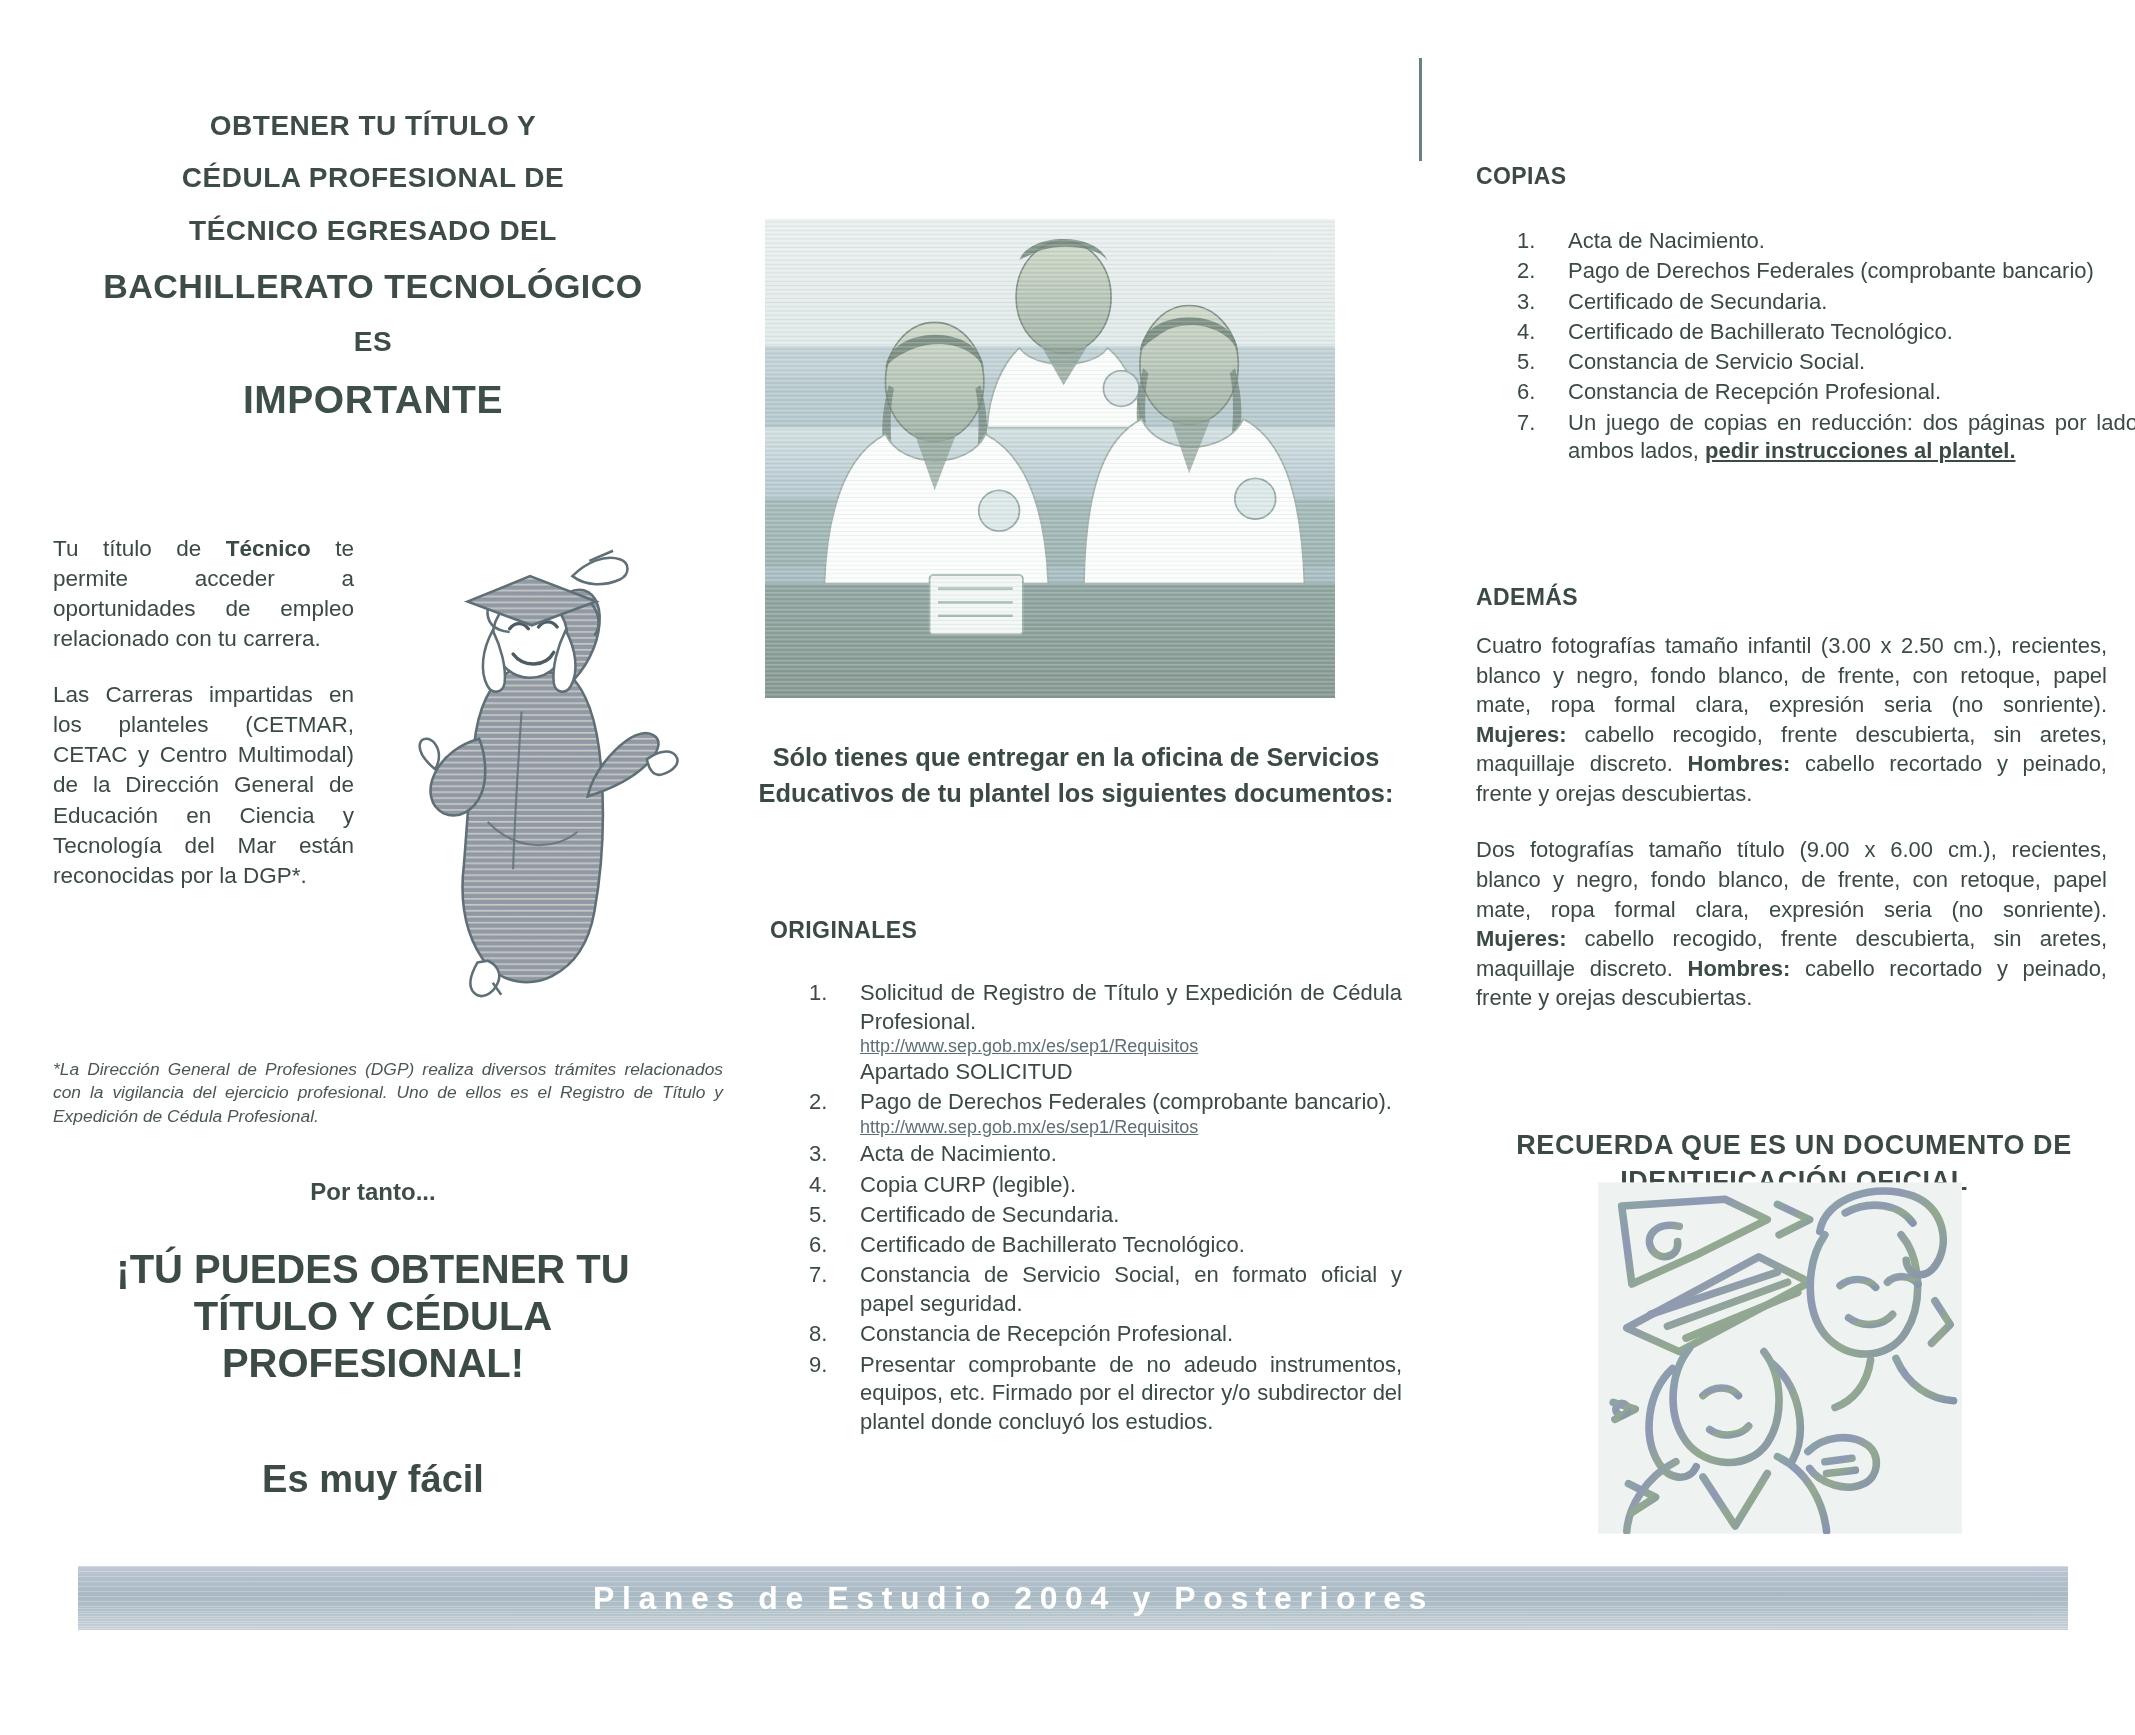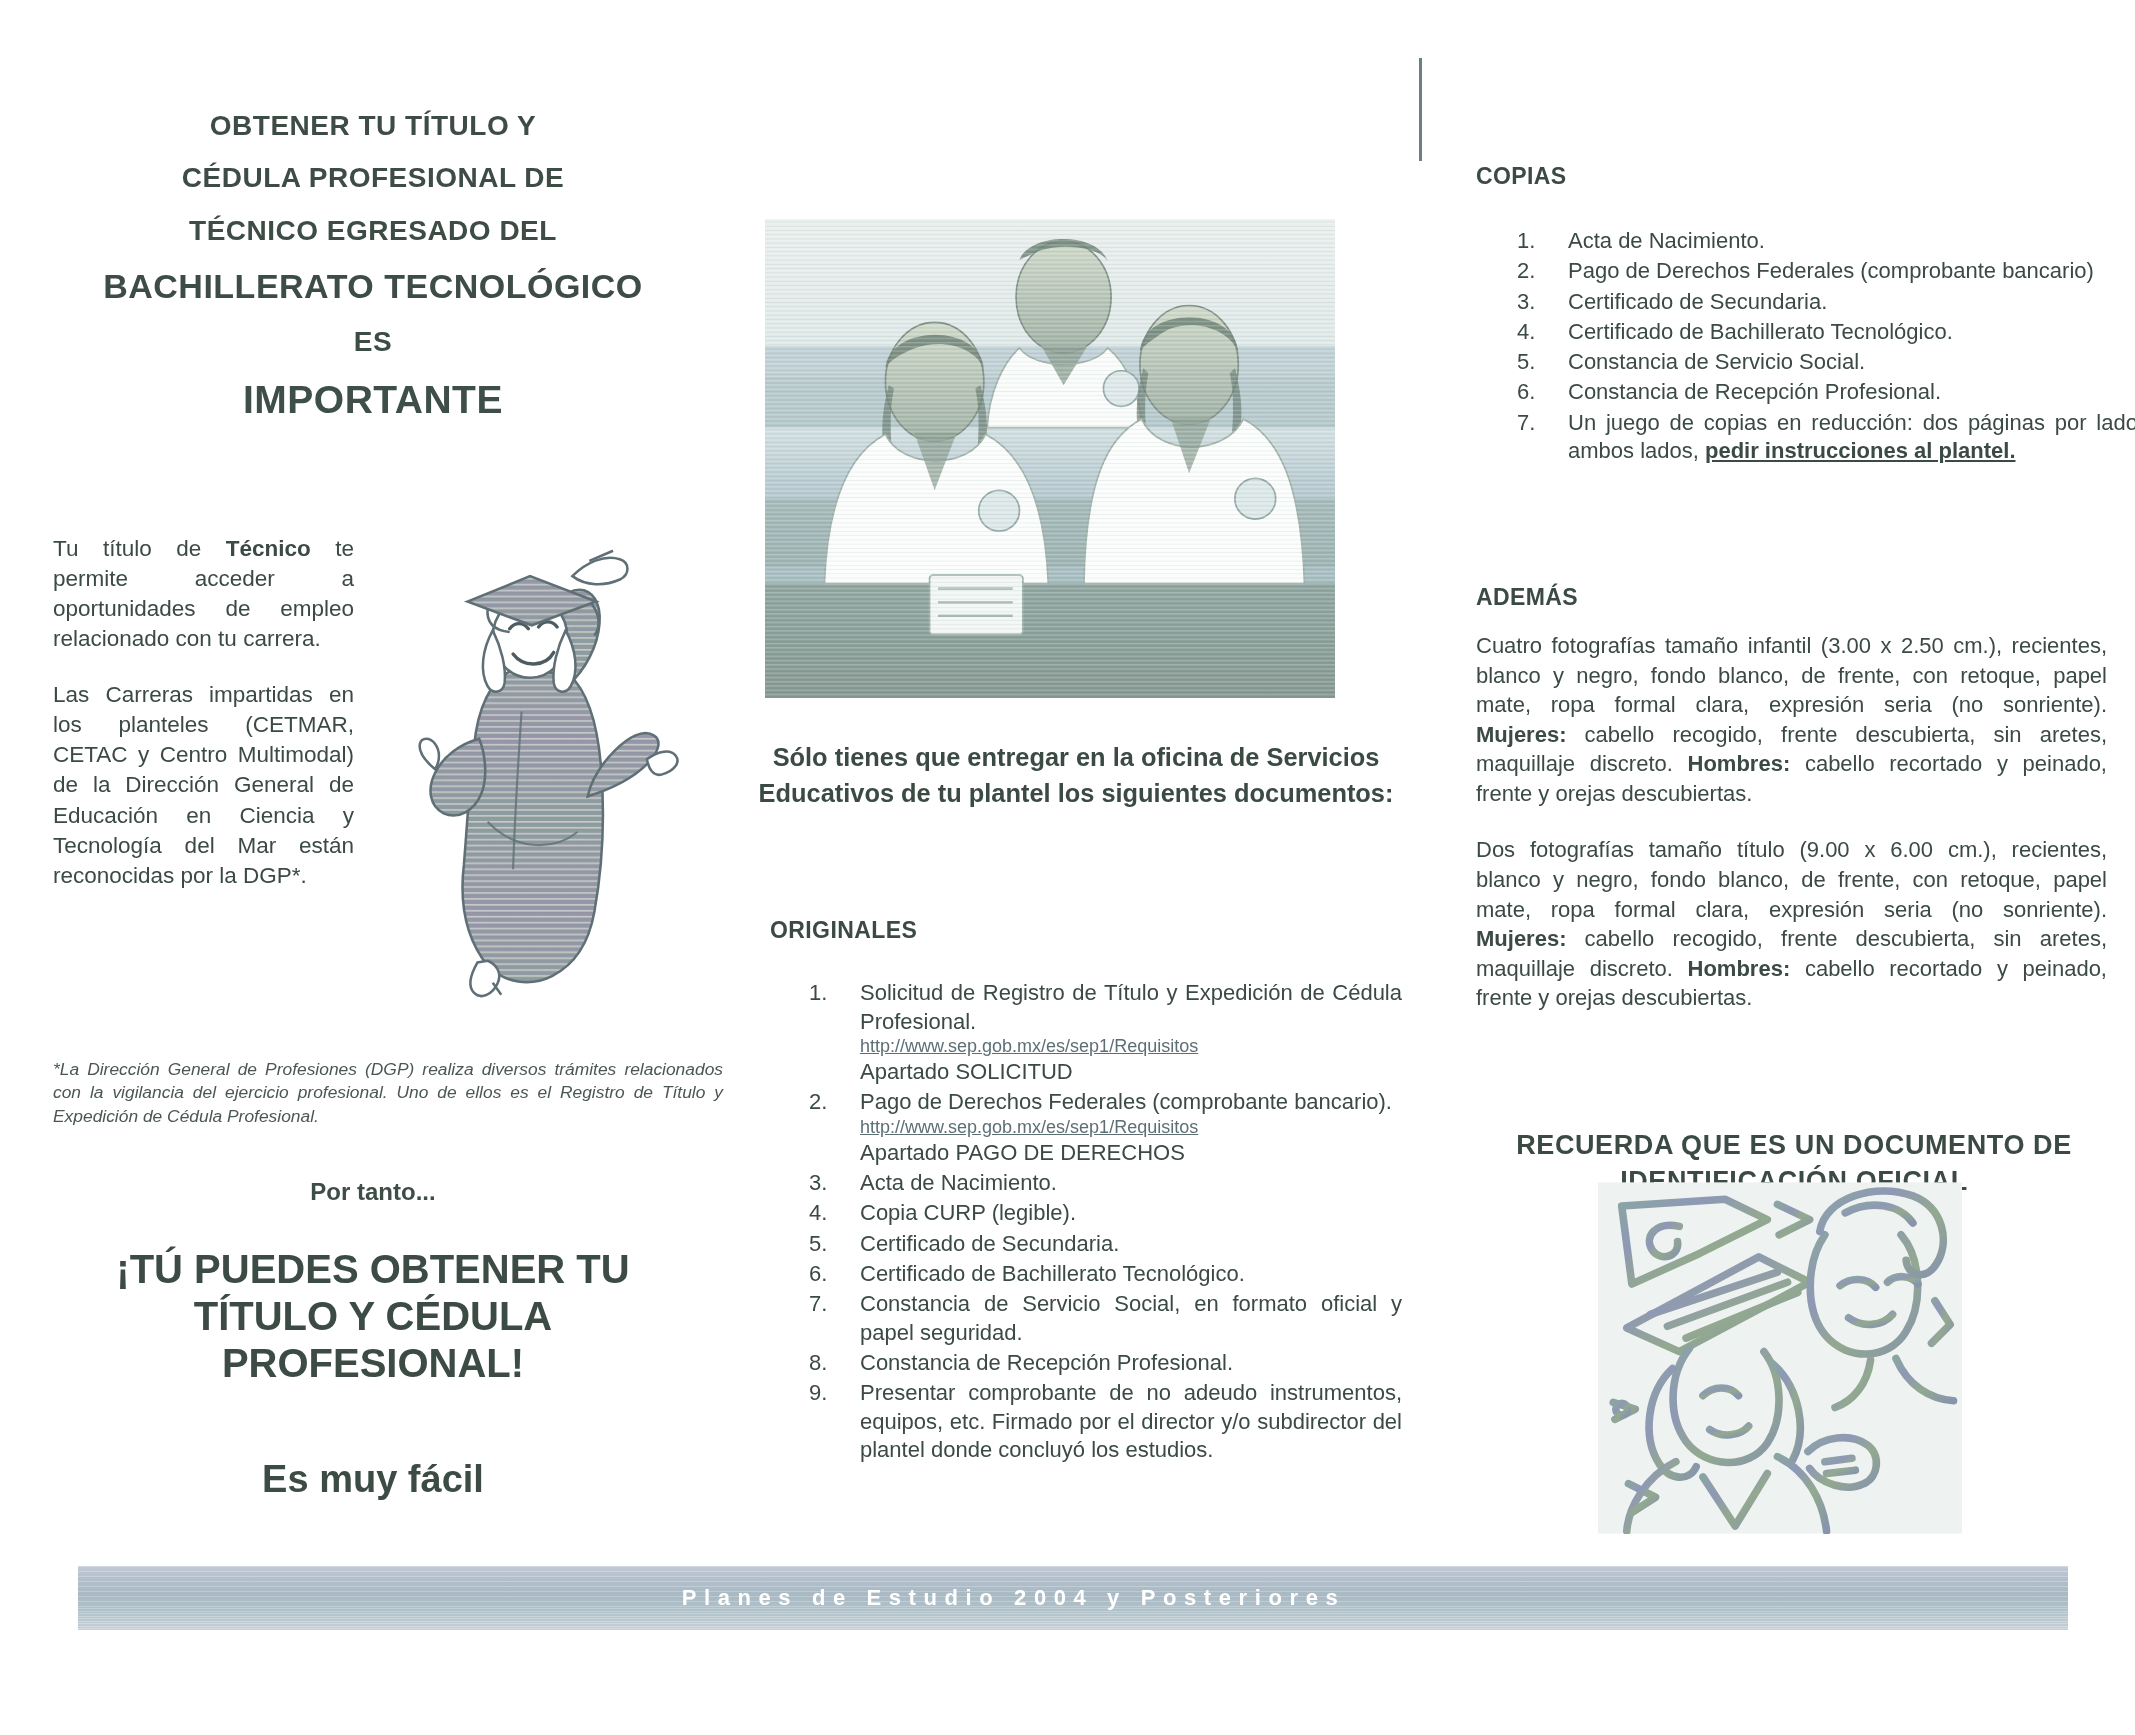--- a/index.html
+++ b/index.html
@@ -97,21 +97,21 @@
     background:linear-gradient(180deg,#c9cfe0 0%,#b9c6d3 18%,#aebfc9 45%,#b7c7cf 70%,#cdd6dd 100%);
     display:flex;align-items:center;
   }
   #footer-banner::after{
     content:"";position:absolute;inset:0;
     background:repeating-linear-gradient(180deg,rgba(255,255,255,.18) 0 0.8px,rgba(0,0,0,.03) 0.8px 2.5px);
     pointer-events:none;
   }
   #footer-text{
     position:relative;z-index:2;width:100%;text-align:center;
-    color:#ffffff;font-size:22px;font-weight:700;letter-spacing:7.6px;
+    color:#ffffff;font-size:32px;font-weight:700;letter-spacing:7.6px;
     font-family:"Liberation Sans",sans-serif;
     padding-right:119px;box-sizing:border-box;
   }
 </style>
 </head>
 <body>
 
 <div class="page">
 
   <div id="left-column">
@@ -254,21 +254,20 @@
     <li>
       <span class="num">1.</span>
       <span>Solicitud de Registro de Título y Expedición de Cédula Profesional.</span>
       <span class="sub-url">http://www.sep.gob.mx/es/sep1/Requisitos</span>
       <span class="sub-plain">Apartado SOLICITUD</span>
     </li>
     <li>
       <span class="num">2.</span>
       <span>Pago de Derechos Federales (comprobante bancario).</span>
       <span class="sub-url">http://www.sep.gob.mx/es/sep1/Requisitos</span>
-      <span class="sub-plain">Apartado PAGO DE DERECHOS</span>
     </li>
     <li>
       <span class="num">3.</span>
       <span>Acta de Nacimiento.</span>
     </li>
     <li>
       <span class="num">4.</span>
       <span>Copia CURP (legible).</span>
     </li>
     <li>

